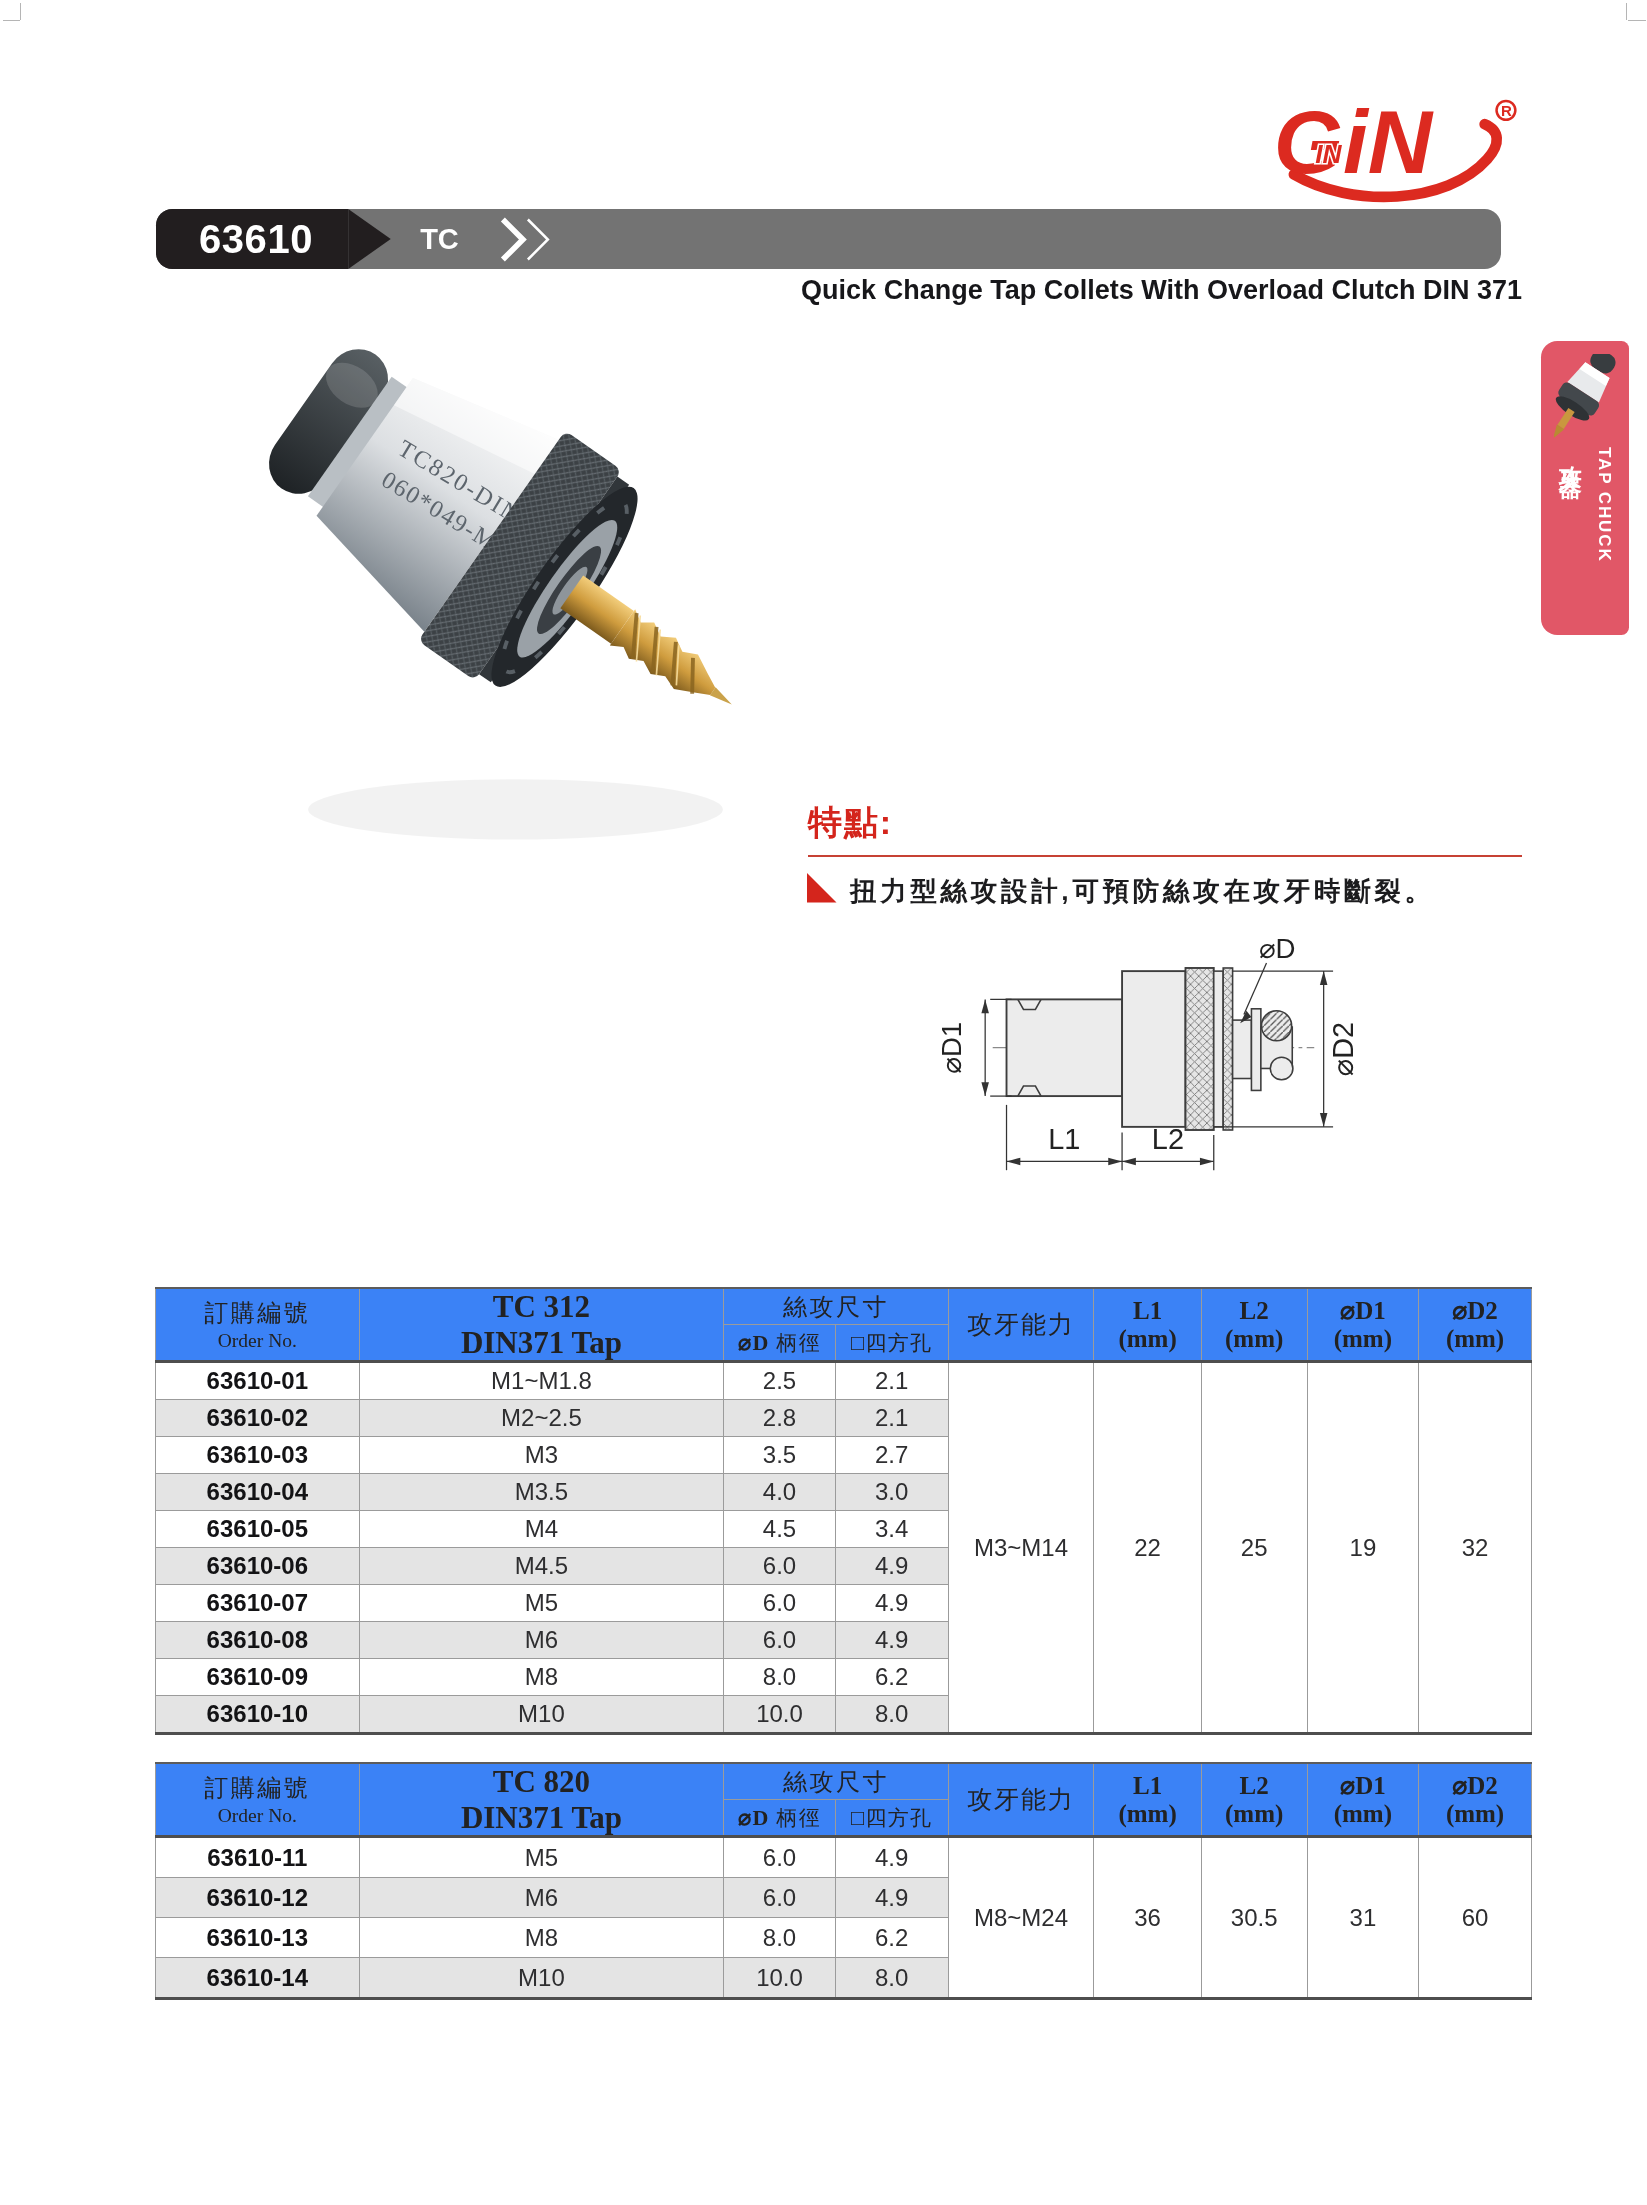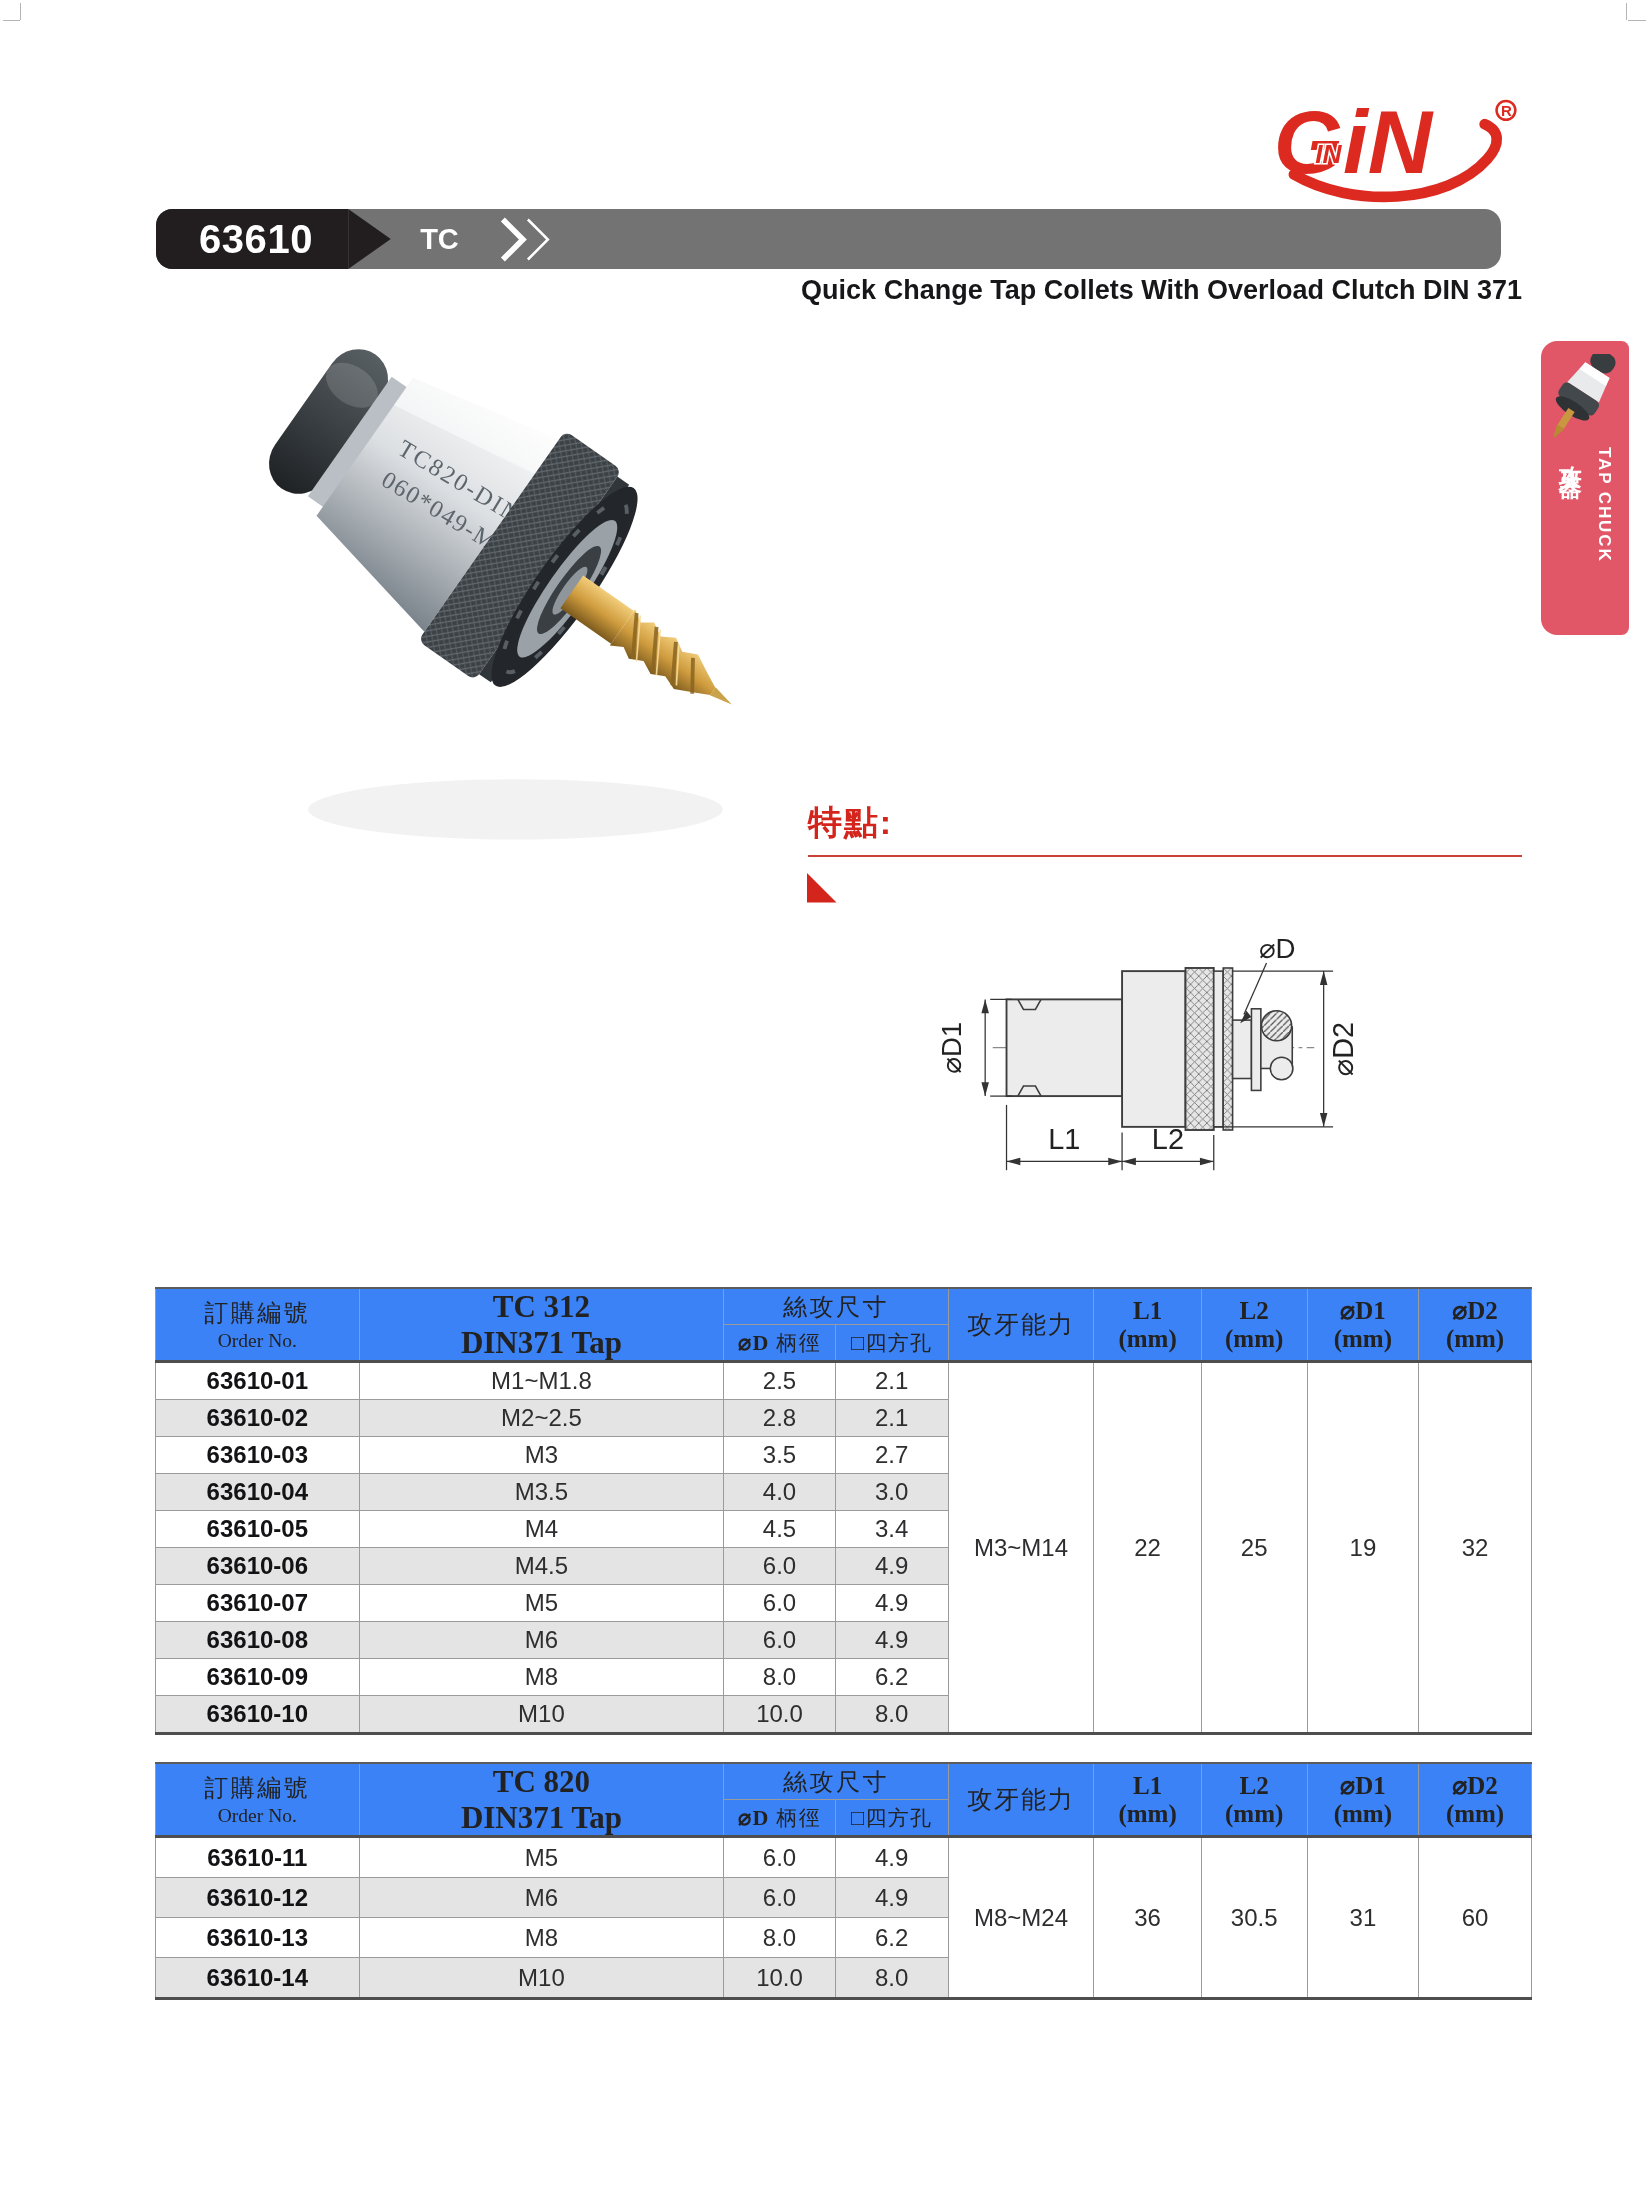--- a/index.html
+++ b/index.html
@@ -171,20 +171,21 @@
       <span class="tab-zh">攻牙器</span>
       <span class="tab-en">TAP CHUCK</span>
     </div>
   </div>
 
   <div class="feat-head">特點:</div>
   <div class="feat-line"></div>
   <svg class="feat-tri" width="29.5" height="29.5" viewBox="0 0 47 47">
     <polygon points="0,0 0,47 47,47" fill="#d4251c"></polygon>
   </svg>
+  <div class="feat-text">扭力型絲攻設計,可預防絲攻在攻牙時斷裂。</div>
 
   <svg class="abs" style="left:937px;top:919px;" width="497" height="314" viewBox="0 0 790 500">
     <defs>
       <pattern id="xh" width="13" height="13" patternUnits="userSpaceOnUse">
         <rect width="13" height="13" fill="#e6e6e6"></rect>
         <path d="M0,13 L13,0 M0,0 L13,13" stroke="#777" stroke-width="1.4"></path>
       </pattern>
       <pattern id="diag" width="10" height="10" patternUnits="userSpaceOnUse">
         <rect width="10" height="10" fill="#ececec"></rect>
         <path d="M0,10 L10,0" stroke="#555" stroke-width="2"></path>

